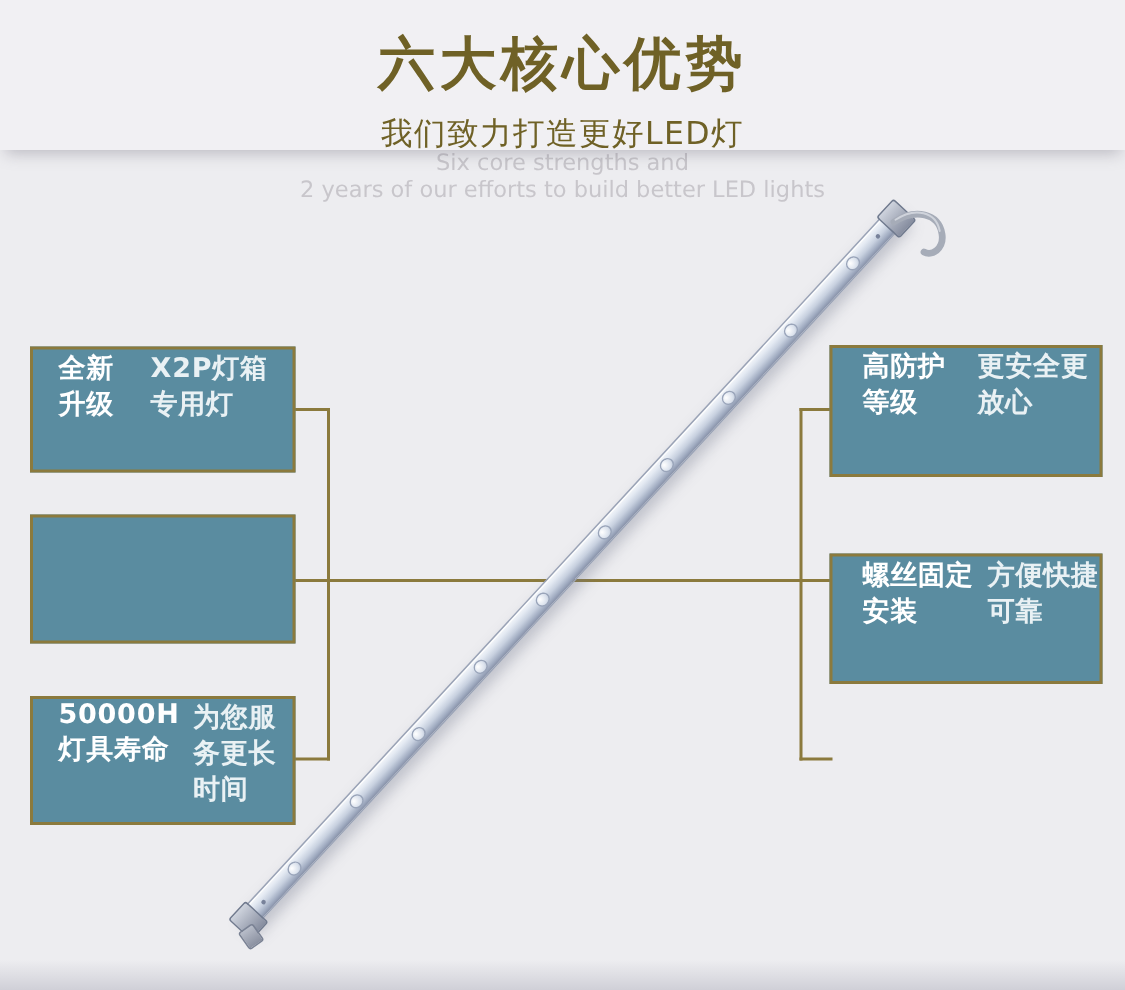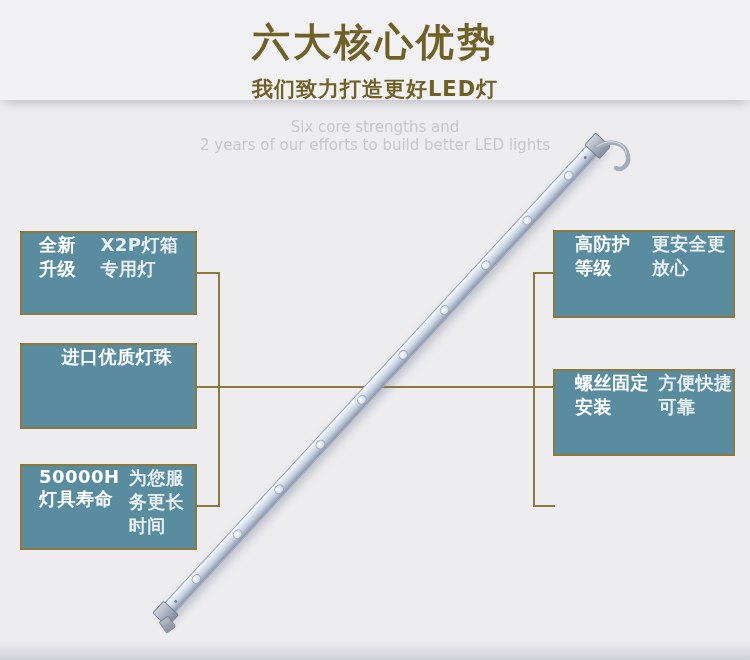--- a/index.html
+++ b/index.html
@@ -6,23 +6,23 @@
   body{font-family:"DejaVu Sans","Liberation Sans",sans-serif;}
   .page{position:relative;width:750px;height:660px;overflow:hidden;
         background:var(--background,#ededf0);}
 
   
   .header{position:absolute;left:0;top:0;width:750px;height:100px;z-index:5;
           background:#f1f0f3;text-align:center;
           box-shadow:0 5px 10px -3px rgba(100,98,112,.38);}
   .page-title{margin:0;padding-top:17px;font-size:38px;font-weight:700;
               letter-spacing:3px;color:var(--title-gold,#6f6126);}
-  .page-subtitle{margin:0;padding-top:7px;font-size:21px;font-weight:700;
+  .page-subtitle{margin:0;padding-top:7px;font-size:21px;font-weight:400;
                  letter-spacing:1px;color:var(--title-gold,#6f6126);}
-  .tagline{position:absolute;left:0;top:118px;width:750px;text-align:center;
+  .tagline{position:absolute;left:0;top:99px;width:750px;text-align:center;
            font-size:15px;line-height:18px;color:var(--tagline-gray,#c8c6cb);z-index:1;}
 
   
   .line{position:absolute;background:var(--accent-gold,#8b7a3d);z-index:1;}
 
   
   .feature-box{position:absolute;box-sizing:border-box;z-index:3;
                background:var(--box-teal,#5a8ca0);
                border:2px solid var(--accent-gold,#8b7a3d);
                display:flex;flex-direction:row;justify-content:center;
@@ -100,21 +100,20 @@
   <svg class="wire" width="62" height="56" viewBox="0 0 62 56">
     <path d="M8 18 C 22 9, 38 12, 40 26 C 41.5 36 33 41 28 38" fill="none" stroke="#a6acb8" stroke-width="4.5" stroke-linecap="round"></path>
     <path d="M9 16.5 C 22 8, 36 11, 38.5 24" fill="none" stroke="#cfd3db" stroke-width="1.3" stroke-linecap="round"></path>
   </svg>
 
   <div class="feature-box left" style="top:231px;height:84px;">
     <div class="feature-title">全新升级</div>
     <div class="feature-desc">X2P灯箱专用灯</div>
   </div>
   <div class="feature-box left" style="top:343px;height:86px;">
-    <div class="feature-title">进口优质灯珠</div>
   </div>
   <div class="feature-box left" style="top:464px;height:86px;">
     <div class="feature-title">50000H灯具寿命</div>
     <div class="feature-desc">为您服务更长时间</div>
   </div>
 
   <div class="feature-box right" style="top:230px;height:88px;">
     <div class="feature-title">高防护等级</div>
     <div class="feature-desc">更安全更放心</div>
   </div>

